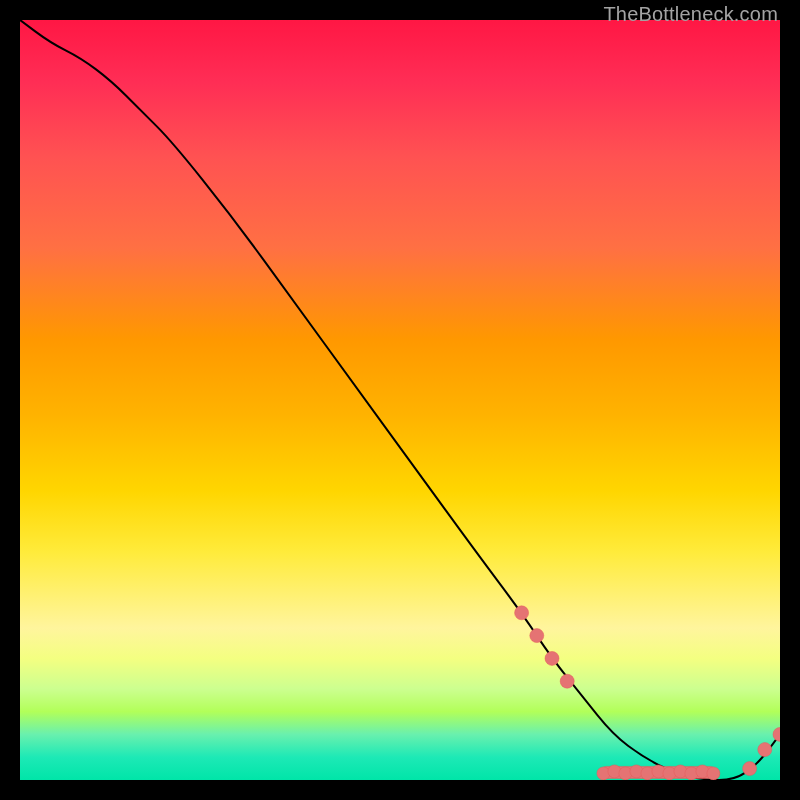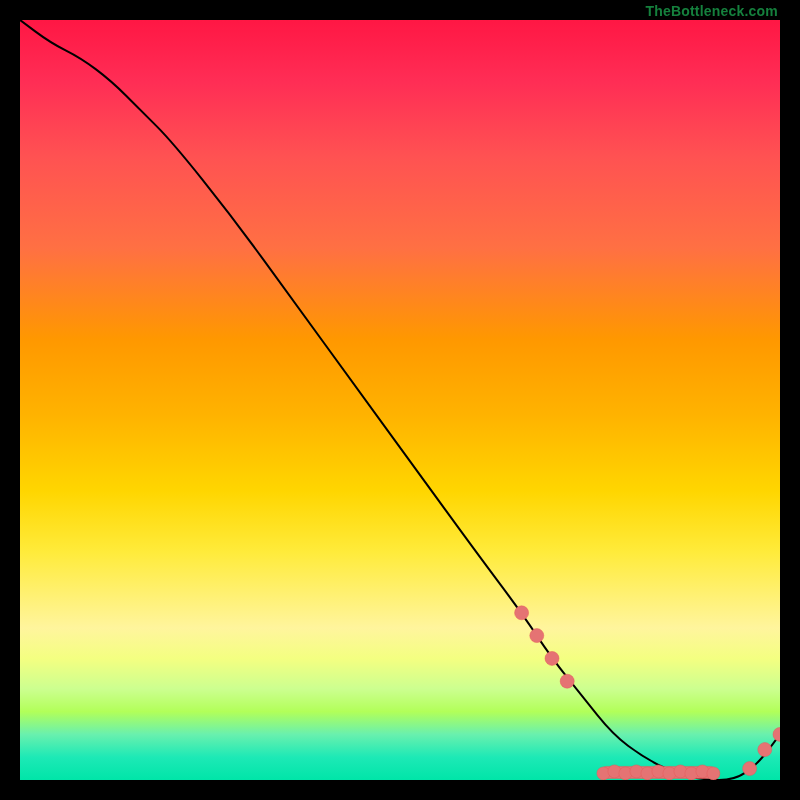--- a/index.html
+++ b/index.html
@@ -34,23 +34,23 @@
       #b2ff59 91%,
       #69f0ae 94%,
       #1de9b6 97%,
       #00e5a8 100%
     );
   }
   .watermark {
     position: absolute;
     top: 3px;
     right: 22px;
-    color: #15803d;
-    font-size: 14px;
-    font-weight: 700;
+    color: #a3a3a3;
+    font-size: 20px;
+    font-weight: 400;
     letter-spacing: 0.2px;
     z-index: 5;
     user-select: none;
   }
   svg.overlay {
     position: absolute;
     left: 20px;
     top: 20px;
     width: 760px;
     height: 760px;

